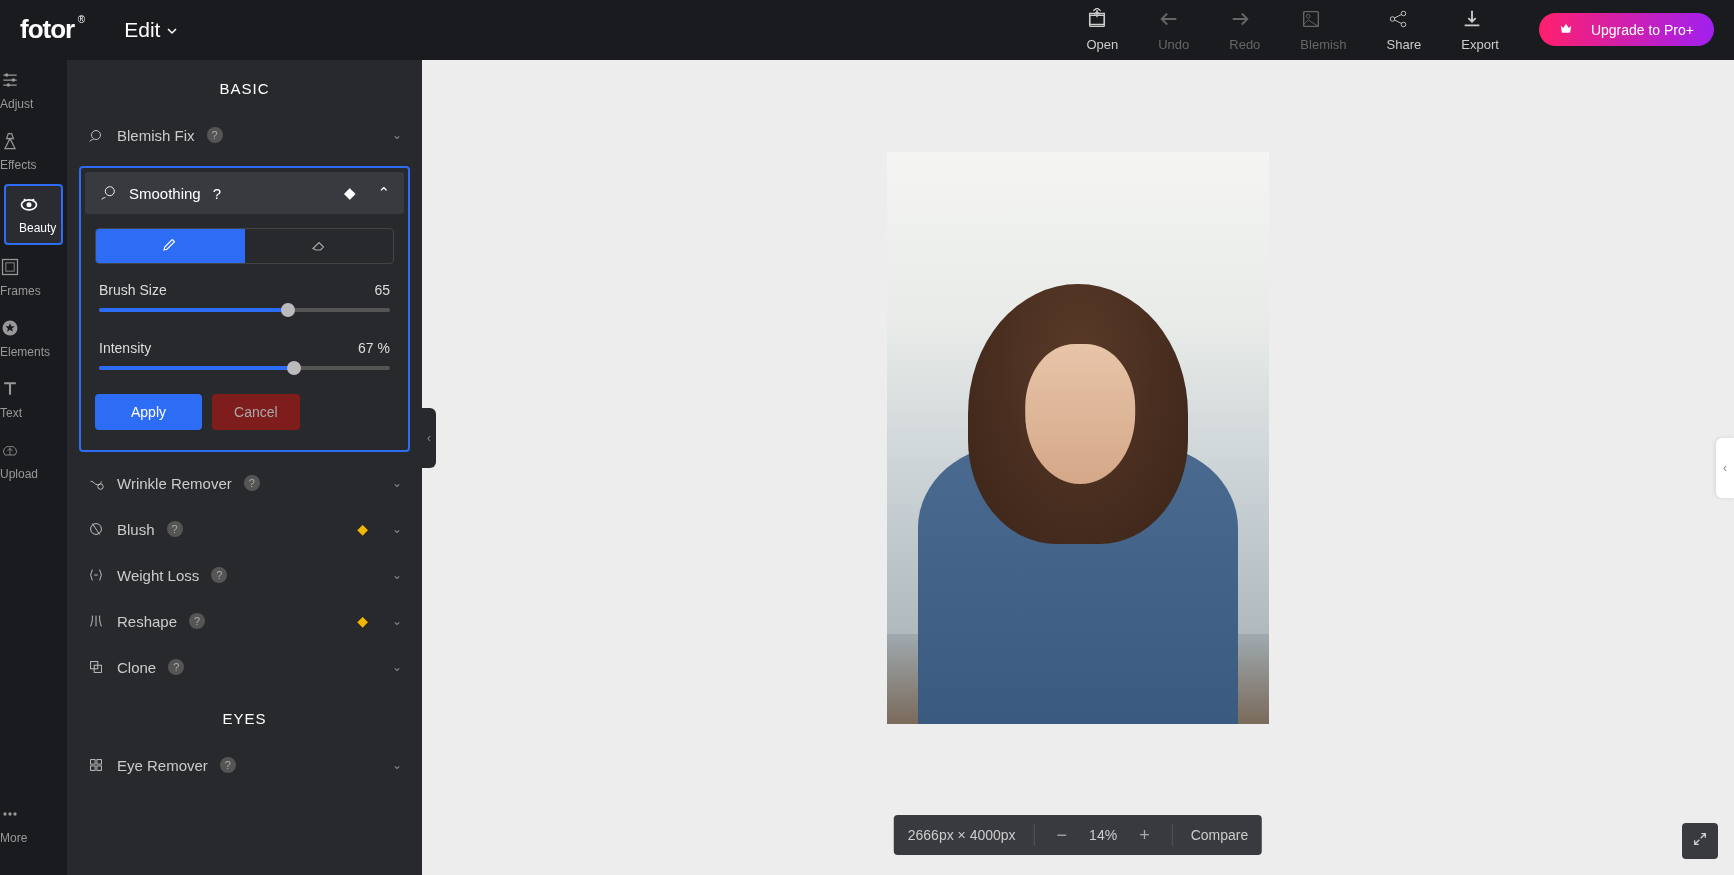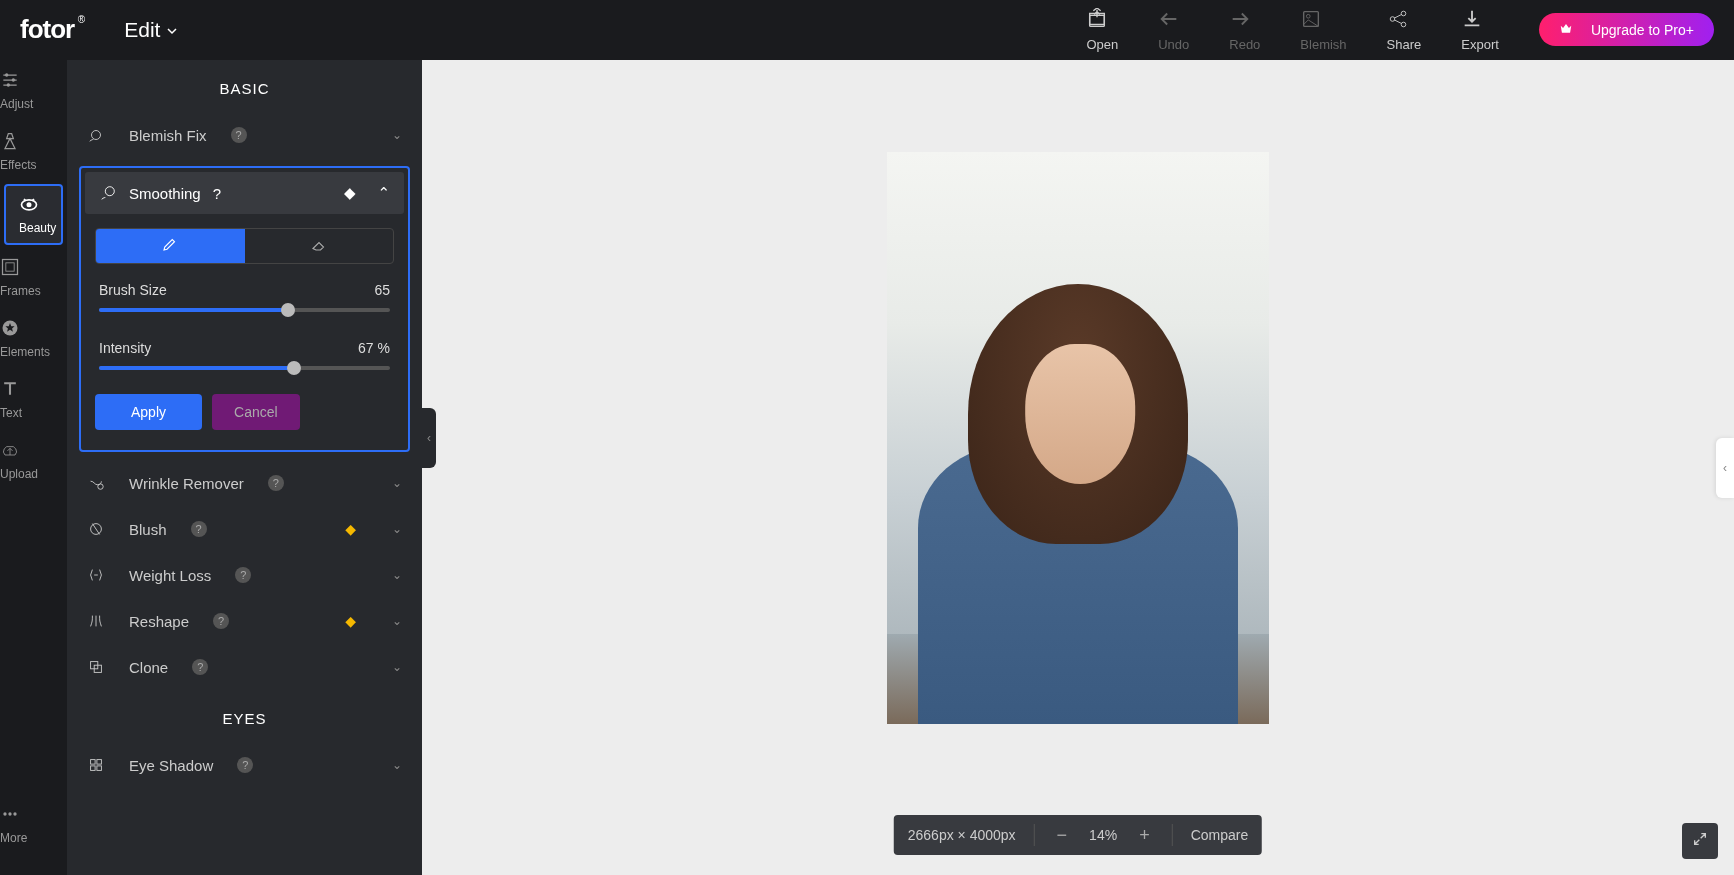--- a/index.html
+++ b/index.html
@@ -19,40 +19,40 @@
   
   .sidebar-left { position: absolute; left: 0; top: 60px; bottom: 0; width: 67px; background: #1a1b1e; display: flex; flex-direction: column; align-items: center; }
   .nav-item { display: flex; flex-direction: column; align-items: flex-start; gap: 4px; padding: 10px 0; width: 100%; font-size: 12px; color: #999; cursor: pointer; }
   .nav-item.active { background: #2a2c31; color: #fff; border: 2px solid #2d6df6; border-radius: 4px; margin: 2px; width: calc(100% - 8px); padding: 8px 13px; }
   .nav-item svg { width: 20px; height: 20px; }
   .more-nav { margin-top: auto; margin-bottom: 20px; }
   
   
   .panel { position: absolute; left: 67px; top: 60px; bottom: 0; width: 355px; background: #27292d; overflow-y: auto; padding: 0; }
   .section-title { text-align: center; color: #fff; font-size: 15px; padding: 20px 0 15px 0; letter-spacing: 1px; }
-  .tool-row { display: flex; align-items: center; padding: 14px 20px; gap: 24px; cursor: pointer; color: #ccc; font-size: 15px; }
+  .tool-row { display: flex; align-items: center; padding: 14px 20px; gap: 12px; cursor: pointer; color: #ccc; font-size: 15px; }
   .tool-row .help { width: 16px; height: 16px; background: #555; border-radius: 50%; font-size: 11px; display: flex; align-items: center; justify-content: center; color: #aaa; }
   .tool-row .chev { margin-left: auto; color: #888; font-size: 12px; }
   .tool-row .diamond { color: #f5b800; font-size: 14px; }
   .tool-icon { width: 18px; height: 18px; display: flex; align-items: center; justify-content: center; }
   
   
   .smoothing-box { margin: 8px 12px; border: 2px solid #2d6df6; border-radius: 4px; padding: 4px; }
   .smoothing-header { display: flex; align-items: center; padding: 12px 14px; gap: 12px; background: #383a3f; border-radius: 3px; font-size: 15px; color: #fff; }
   .brush-toggle { display: flex; margin: 14px 10px 0 10px; border: 1px solid #444; border-radius: 4px; overflow: hidden; height: 36px; }
   .brush-toggle div { flex: 1; display: flex; align-items: center; justify-content: center; cursor: pointer; }
   .brush-toggle .active { background: #2d6df6; }
   .slider-block { padding: 18px 14px 0 14px; }
   .slider-row { display: flex; justify-content: space-between; font-size: 14px; color: #ddd; margin-bottom: 10px; }
   .slider-track { position: relative; height: 4px; background: #555; border-radius: 2px; margin-bottom: 10px; }
   .slider-fill { position: absolute; height: 100%; background: #2d6df6; border-radius: 2px; }
   .slider-thumb { position: absolute; width: 14px; height: 14px; background: #bbb; border-radius: 50%; top: -5px; transform: translateX(-50%); cursor: pointer; }
   .action-row { display: flex; gap: 10px; padding: 14px 10px 16px 10px; }
   .btn-apply { background: #2d6df6; color: #fff; border: none; padding: 10px 36px; border-radius: 4px; font-size: 14px; cursor: pointer; }
-  .btn-cancel { background: #701a75; color: #aaa; border: none; padding: 10px 22px; border-radius: 4px; font-size: 14px; cursor: pointer; }
+  .btn-cancel { background: #7f1d1d; color: #aaa; border: none; padding: 10px 22px; border-radius: 4px; font-size: 14px; cursor: pointer; }
   
   
   .canvas-area { position: absolute; left: 422px; right: 0; top: 60px; bottom: 0; background: #ededed; display: flex; align-items: center; justify-content: center; }
   .photo { width: 382px; height: 572px; background: linear-gradient(to bottom, #f4f5f2 0%, #e8ebe8 30%, #c8d0d4 60%, #9faab0 100%); position: relative; overflow: hidden; margin-top: -60px; }
   .photo::before { content: ''; position: absolute; bottom: 0; left: 0; right: 0; height: 90px; background: linear-gradient(to bottom, #9faab0, #7a6a5a); }
   .person { position: absolute; bottom: 0; left: 50%; transform: translateX(-50%); width: 320px; height: 460px; }
   .hair { position: absolute; top: 20px; left: 50%; transform: translateX(-50%); width: 220px; height: 260px; background: radial-gradient(ellipse at 50% 30%, #5a3a28, #3a2418); border-radius: 50% 50% 40% 40%; }
   .face { position: absolute; top: 80px; left: 50%; transform: translateX(-48%); width: 110px; height: 140px; background: linear-gradient(to bottom, #e8c4a8, #d4a888); border-radius: 45% 45% 50% 50%; }
   .jacket { position: absolute; bottom: 0; left: 50%; transform: translateX(-50%); width: 320px; height: 280px; background: linear-gradient(to bottom, #4a6a90, #3a5a80); border-radius: 30% 30% 0 0; }
   
@@ -334,21 +334,21 @@
 
   <div class="tool-row">
     <span class="tool-icon">
         <svg viewBox="0 0 20 20">
           <rect x="4" y="4" width="5" height="5" stroke="#ccc" fill="none"></rect>
           <rect x="11" y="4" width="5" height="5" stroke="#ccc" fill="none"></rect>
           <rect x="4" y="11" width="5" height="5" stroke="#ccc" fill="none"></rect>
           <rect x="11" y="11" width="5" height="5" stroke="#ccc" fill="none"></rect>
         </svg>
       </span>
-    <span>Eye Shadow</span>
+    <span>Eye Remover</span>
     <span class="help">?</span>
     <span class="chev">⌄</span>
   </div>
 </div>
 
 <div class="collapse-handle">
   <span>‹</span>
 </div>
 
 <div class="canvas-area">

